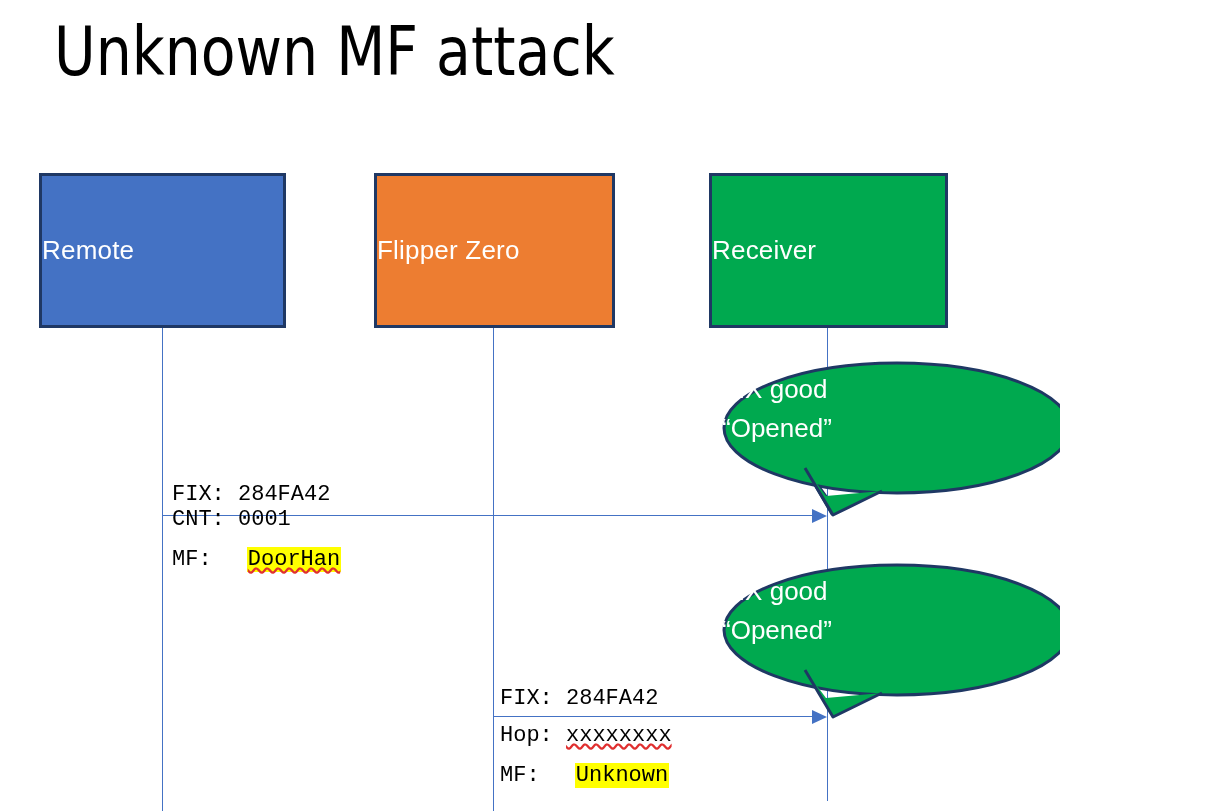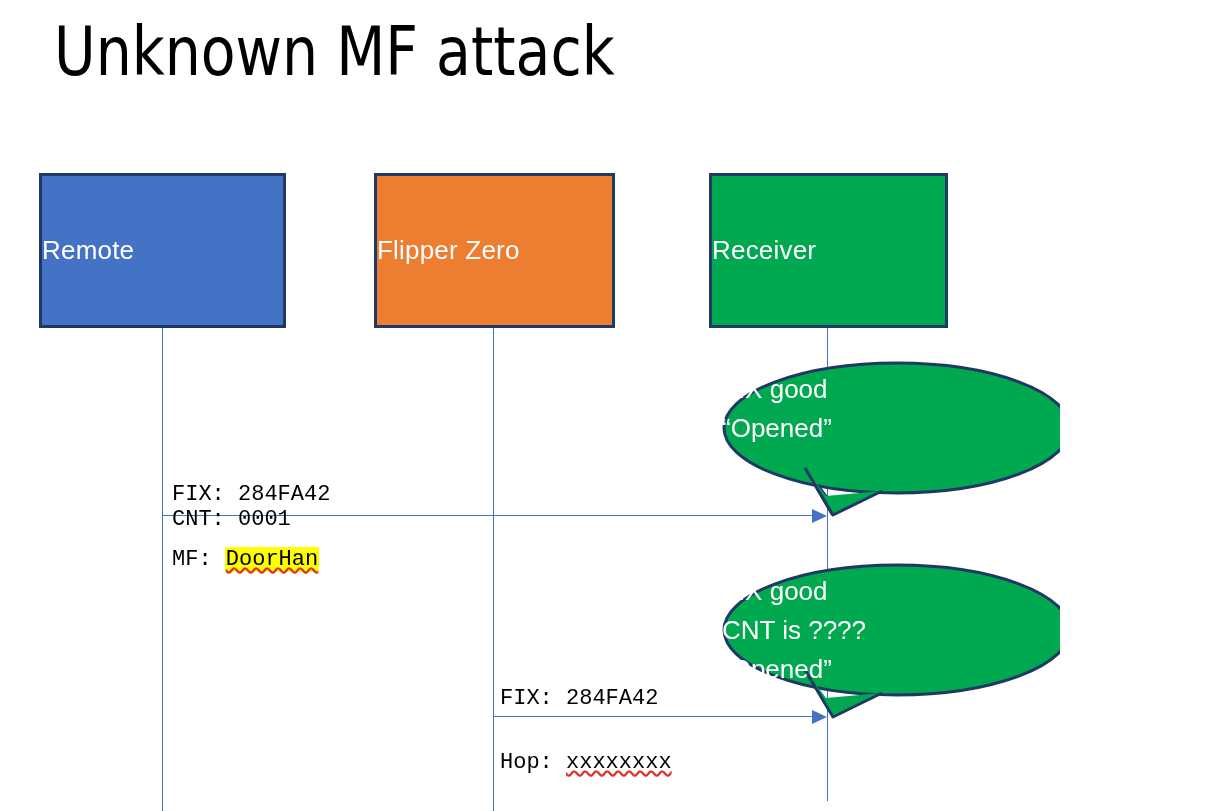--- a/index.html
+++ b/index.html
@@ -88,25 +88,26 @@
     position: absolute;
     font-size: 22px;
     color: #000000;
     line-height: 40px;
     white-space: nowrap;
     font-family: Liberation Mono, monospace;
   }
   #msg1-top    { left: 172px; top: 475px; }
   #msg1-bottom { left: 172px; top: 500px; }
   #msg2-top    { left: 500px; top: 679px; }
-  #msg2-bottom { left: 500px; top: 743px; }
+  #msg2-bottom { left: 500px; top: 716px; }
 
   .hl {
     background: #FFFF00;
     padding: 0 1px;
+    margin-left: 22px;
   }
   .sp {
     
     text-decoration: underline;
     text-decoration-color: #E03030;
     text-decoration-style: wavy;
     text-decoration-skip-ink: none;
     text-underline-offset: 2px;
   }
 
@@ -174,20 +175,23 @@
 
   <div class="msg-arrow-line" id="arrow2-line"></div>
   <div class="msg-arrow-head" id="arrow2-head"></div>
 
   <div class="msg-label" id="msg2-top">
     <span>FIX: 284FA42</span>
   </div>
   <div class="msg-label" id="msg2-bottom">
     <div>
       <span>Hop: </span><span class="sp">xxxxxxxx</span>
+    </div>
+    <div>
+      <span>MF: </span><span class="hl">Unknown</span>
     </div>
   </div>
 
   <div class="callout" id="callout-1">
     <svg width="350" height="170" viewBox="0 0 350 170">
       <path d="M 105 140 L 82 108 L 110 156 Z" fill="#00A94F" stroke="#1F3864" stroke-width="3" stroke-linejoin="round"></path>
       <ellipse cx="175" cy="70" rx="173" ry="65" fill="#00A94F" stroke="#1F3864" stroke-width="3"></ellipse>
       <path d="M 104 138 L 83 110 L 111 157 L 160 133 Z" fill="#00A94F" stroke="none"></path>
       <path d="M 83 110 L 111 157 L 160 133" fill="none" stroke="#1F3864" stroke-width="3" stroke-linejoin="round"></path>
     </svg>
@@ -198,18 +202,17 @@
   </div>
 
   <div class="callout" id="callout-2">
     <svg width="350" height="170" viewBox="0 0 350 170">
       <ellipse cx="175" cy="70" rx="173" ry="65" fill="#00A94F" stroke="#1F3864" stroke-width="3"></ellipse>
       <path d="M 104 138 L 83 110 L 111 157 L 160 133 Z" fill="#00A94F" stroke="none"></path>
       <path d="M 83 110 L 111 157 L 160 133" fill="none" stroke="#1F3864" stroke-width="3" stroke-linejoin="round"></path>
     </svg>
     <div class="callout-text">
       <div>FIX good</div>
-      <div>CNT is ????</div>
       <div>“Opened”</div>
     </div>
   </div>
 
 </div>
 
 </body></html>

